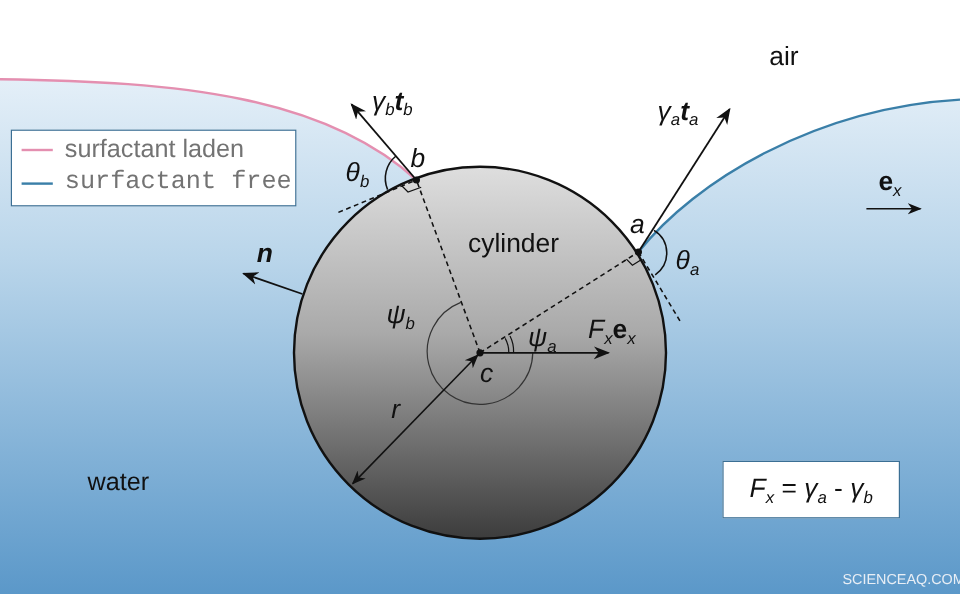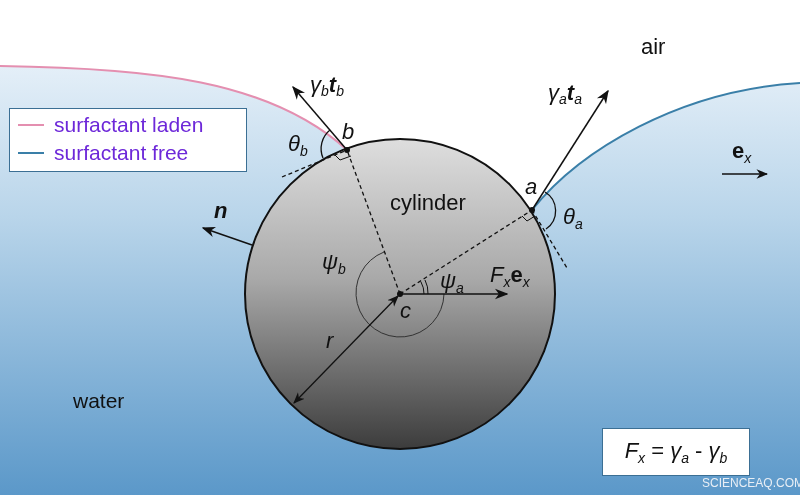--- a/index.html
+++ b/index.html
@@ -5,29 +5,29 @@
   html, body { margin:0; padding:0; }
   body { width:800px; height:495px; overflow:hidden; background:#fff; }
   #stage { position:relative; width:800px; height:495px;border-radius:11px; }
   svg { position:absolute; left:0; top:0; }
   .lbl { font-family:"Liberation Sans", sans-serif; fill:#111; }
   .it { font-style:italic; }
   .bd { font-weight:bold; }
   .legend {
     position:absolute; left:9px; top:108px; width:238px; height:64px;
     background:#fff; border:1.5px solid #3b6f94; box-sizing:border-box;
-    font-family:"Liberation Sans", sans-serif; font-size:21px; color:#6d28d9;
+    font-family:"Liberation Sans", sans-serif; font-size:21px; color:#737373;
   }
   .legend-row { position:absolute; left:8px; display:flex; align-items:center; }
   .legend-row .sw { width:26px; height:2px; margin-right:10px; }
   .eqbox {
     position:absolute; left:602px; top:384px; width:148px; height:48px;
     background:#fff; border:1.5px solid #3b6f94; box-sizing:border-box;
     font-family:"Liberation Sans", sans-serif; font-size:22px; color:#111;
-    display:flex; align-items:center; justify-content:center; font-style:italic;margin-top:44px;
+    display:flex; align-items:center; justify-content:center; font-style:italic;
   }
   .eqbox sub { font-size:14px; }
   .wm {
     position:absolute; left:702px; top:476px;
     font-family:"Liberation Sans", sans-serif; font-size:12px; color:#e8eef5;
   }
 </style>
 </head>
 <body>
 
@@ -125,21 +125,21 @@
   <text class="lbl" x="732" y="158" font-size="22">
     <tspan class="bd">e</tspan><tspan class="it" font-size="14" dy="5">x</tspan>
   </text>
 </svg>
 
 <div class="legend">
   <div class="legend-row" style="top:4px;">
     <span class="sw" style="background:#e48fb0;"></span>
     <span>surfactant laden</span>
   </div>
-  <div class="legend-row" style="top:32px;">
+  <div class="legend-row" style="top:32px;font-family:Liberation Mono, monospace;">
     <span class="sw" style="background:#3a7fa8;"></span>
     <span>surfactant free</span>
   </div>
 </div>
 
 <div class="eqbox">
   <span>
     <span>F</span><sub>x</sub><span style="font-style:normal;"> = </span><span>γ</span><sub>a</sub><span style="font-style:normal;"> - </span><span>γ</span><sub>b</sub>
   </span>
 </div>

